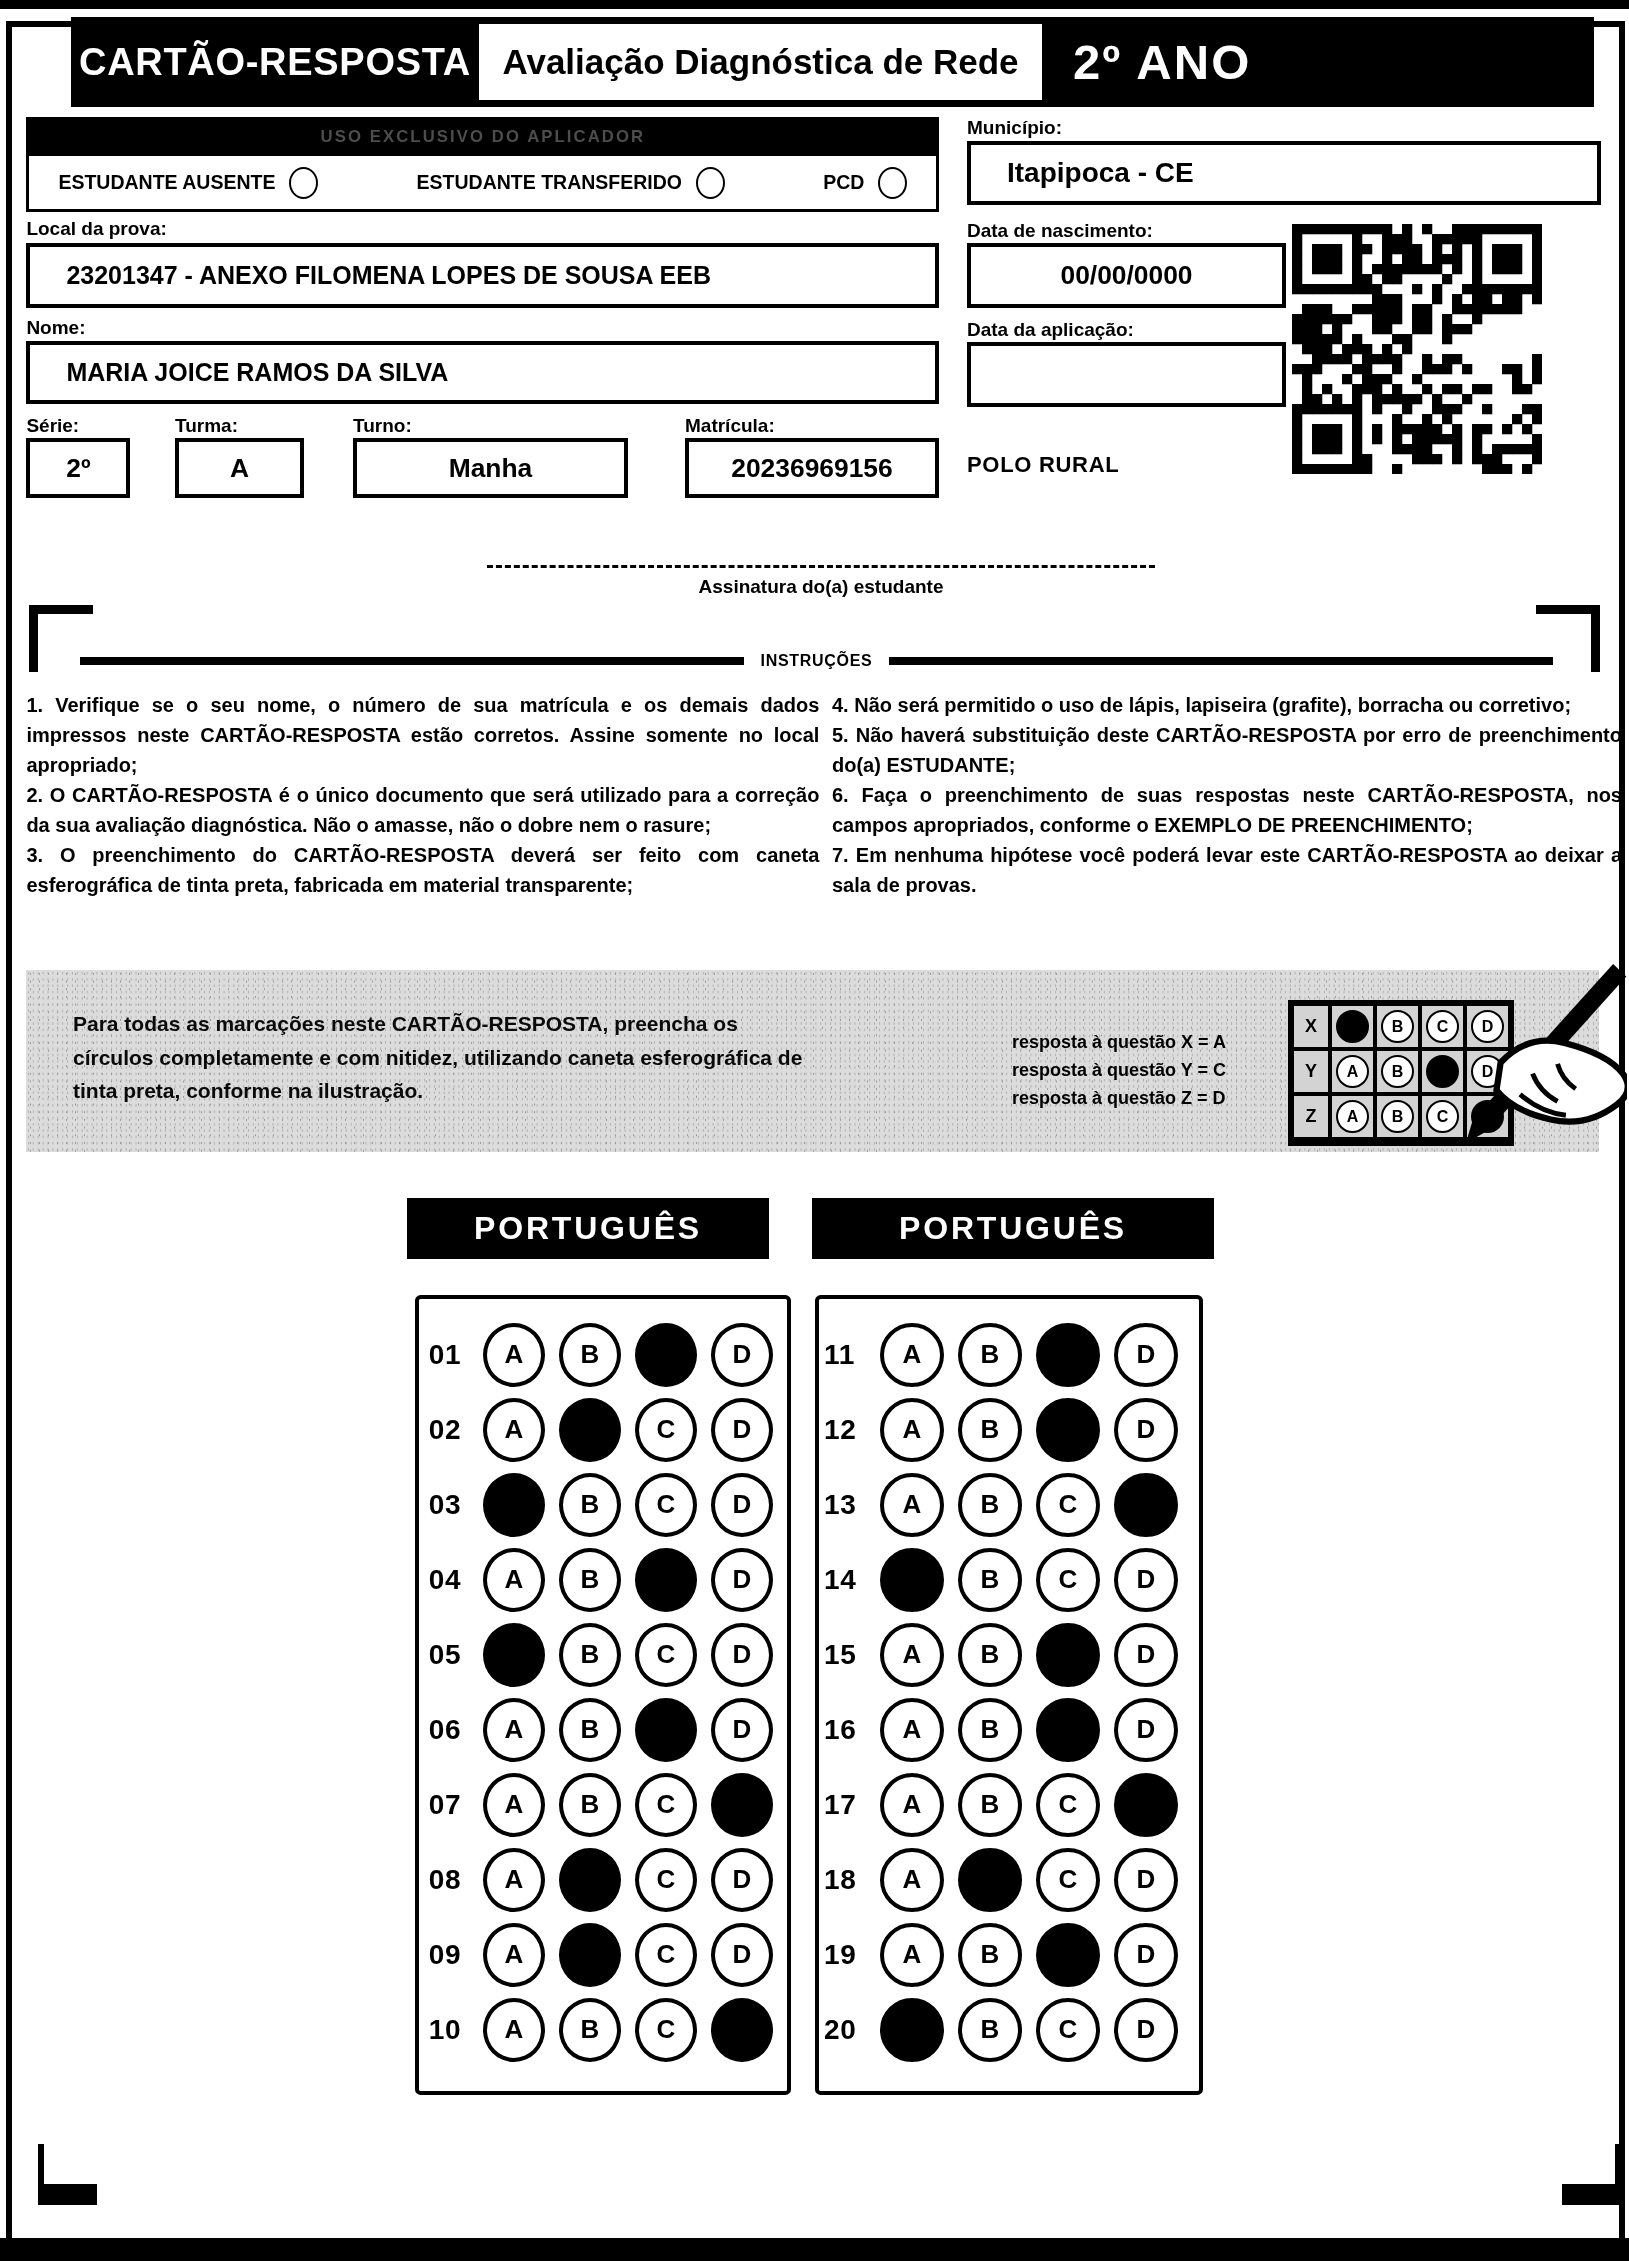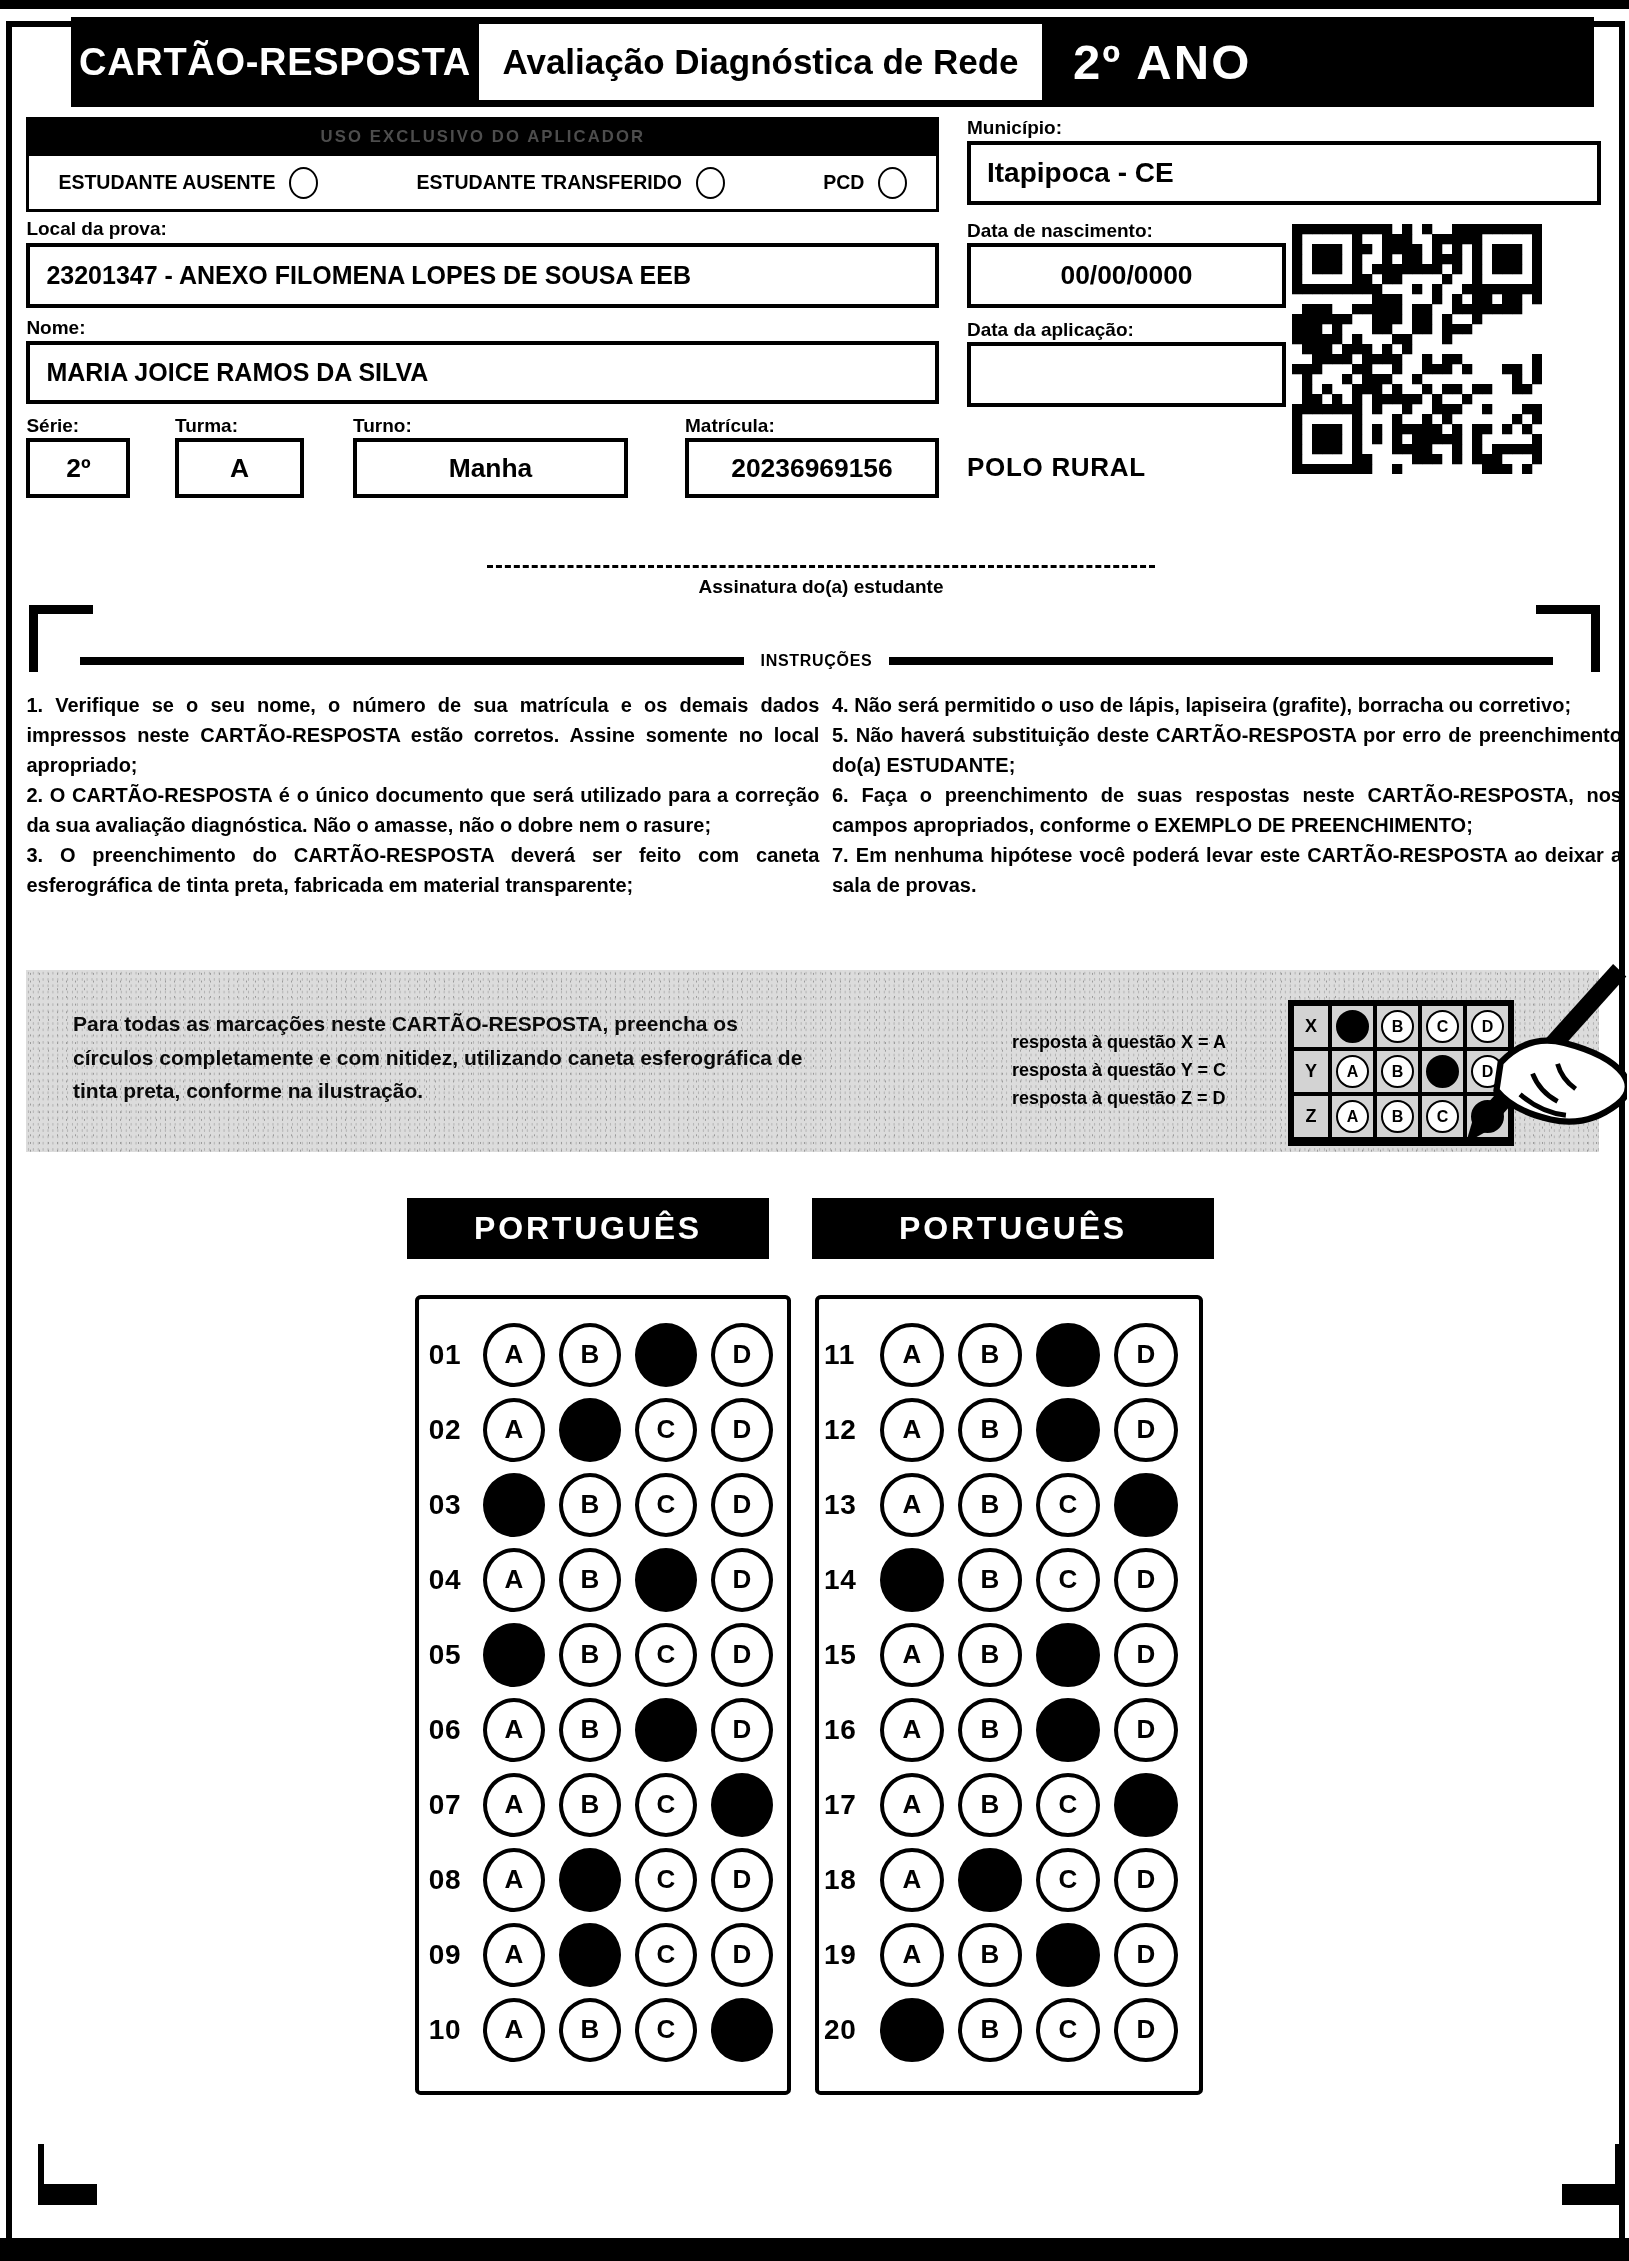--- a/index.html
+++ b/index.html
@@ -17,21 +17,21 @@
   #header-row { left:36px; top:17.4px; width:1558px; height:90px; display:flex;padding-left:35px; }
   .hdr-black { background:#000; color:#fff; display:flex; align-items:center; }
   #hdr-title { width:408px; justify-content:center; font-size:38px; font-weight:700; letter-spacing:0.7px; }
   #hdr-sub { width:563px; background:#fff; color:#000; border-top:7px solid #000; border-bottom:7px solid #000;
              display:flex; align-items:center; justify-content:center; font-size:35px; font-weight:700; }
   #hdr-grade { flex:1; font-size:49px; font-weight:700; padding-left:31px; letter-spacing:2.1px; }
 
   
   .flabel { font-size:19px; font-weight:700; }
   .fbox { border:4.2px solid #000; background:#fff; display:flex; align-items:center; font-weight:700; }
-  .fbox.pad { padding-left:16px; font-size:25px; }
+  .fbox.pad { padding-left:36px; font-size:25px; }
   .fbox.center { justify-content:center; font-size:26.4px; }
 
   #aplicador-bar { left:26.4px; top:117px; width:913px; height:39px; background:#000;
     display:flex; align-items:center; justify-content:center; }
   #aplicador-bar span { color:#4d4d4d; font-size:16.7px; font-weight:700; letter-spacing:2.1px; }
   #aplicador-row { left:26.4px; top:156px; width:913px; height:56px; border:3.5px solid #000; border-top:none;
     display:flex; align-items:center; justify-content:space-between; padding:0 29px; }
   .opt-pair { display:flex; align-items:center; gap:14px; font-size:19.5px; font-weight:600; }
   .opt-circle { width:29px; height:32px; border:2.8px solid #000; border-radius:50%; background:#fff; }
 
@@ -76,21 +76,21 @@
     padding:18px 0 0 9.7px; }
   #grid-left  { left:415px; }
   #grid-right { left:815px; width:388px; padding-left:5px; }
   .q-row { display:flex; align-items:center; height:75px; }
   .q-num { width:56px; font-size:28px; font-weight:700; letter-spacing:0.7px; }
   .bubble { width:64px; height:64px; border:4.9px solid #000; border-radius:50%; background:#fff;
     display:flex; align-items:center; justify-content:center; font-size:26px; font-weight:700; margin-right:14px; }
   .bubble.filled { background:#000; color:#000; }
 
   #qr { left:1292px; top:224px; }
-  #polo { left:967px; top:452px; font-size:26px; font-weight:700; letter-spacing:0.7px; }
+  #polo { left:967px; top:452px; font-size:22px; font-weight:700; letter-spacing:0.7px; }
 </style>
 </head>
 <body>
 
 <div id="page">
 
   <div class="abs edge-bar" style="left:0;top:0;width:1630px;height:9px;"></div>
   <div class="abs" id="frame"></div>
   <div class="abs edge-bar" style="left:0;top:2238px;width:1630px;height:23px;"></div>
 

